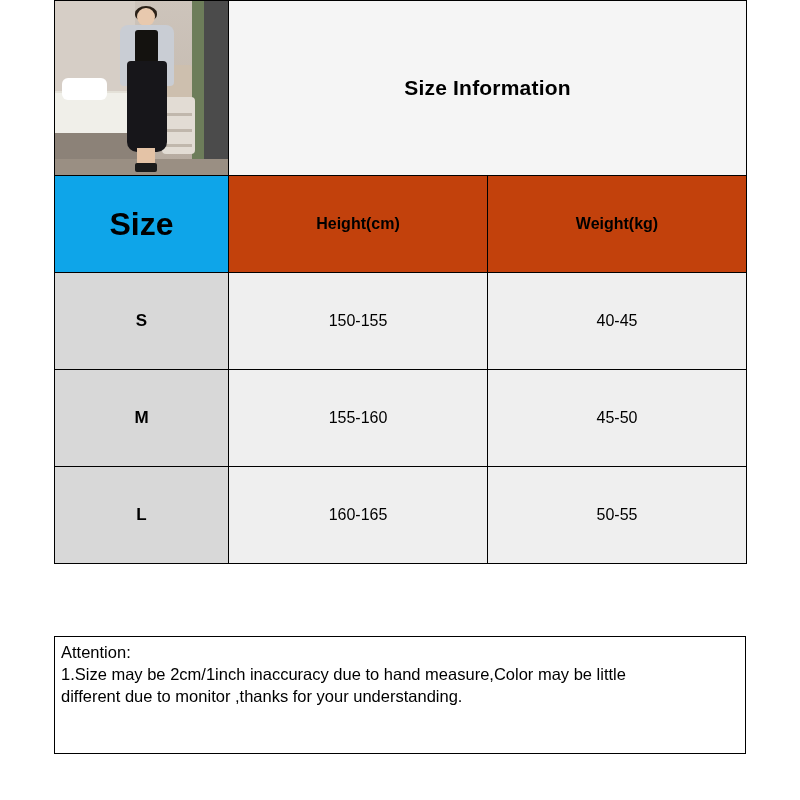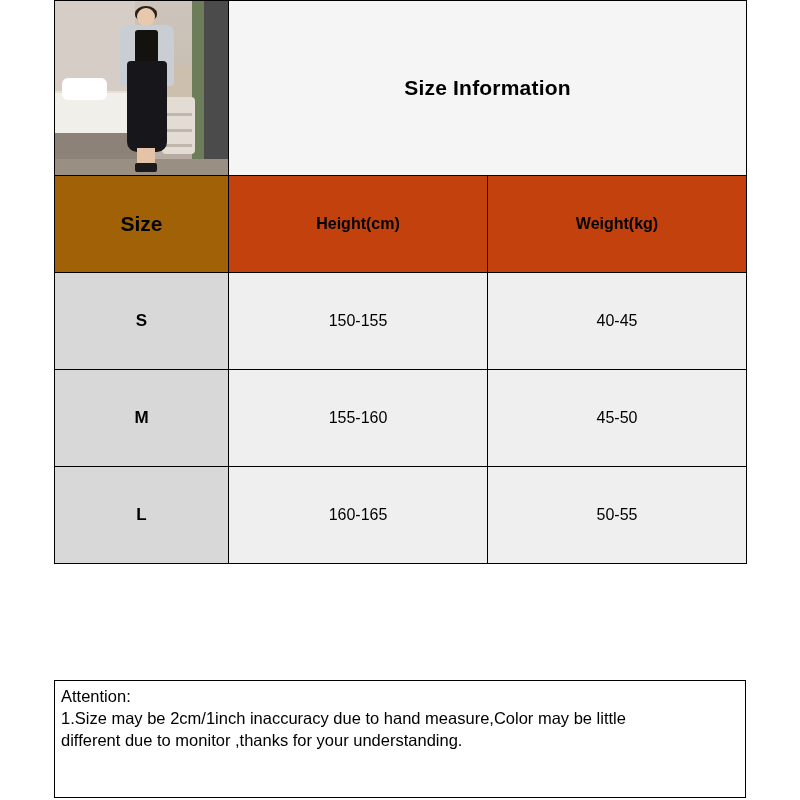--- a/index.html
+++ b/index.html
@@ -51,22 +51,22 @@
   .title-cell {
     height: 174px;
     background: #f5f5f5;
     font-size: 21px;
     font-weight: bold;
     letter-spacing: 0.2px;
   }
   
   .hdr-size {
     height: 96px;
-    background: #a16207;
-    font-size: 21px;
+    background: #0ea5e9;
+    font-size: 32px;
     font-weight: bold;
   }
   .hdr-col {
     height: 96px;
     background: #c2410c;
     font-size: 16px;
     font-weight: bold;
   }
   
   .cell-size {
@@ -78,21 +78,21 @@
   .cell-val {
     height: 96px;
     background: #efefef;
     font-size: 16px;
   }
 
   
   .attention {
     position: absolute;
     left: 54px;
-    top: 680px;
+    top: 636px;
     width: 692px;
     height: 118px;
     border: 1px solid #000000;
     box-sizing: border-box;
     background: #ffffff;
     padding: 5px 6px 0 6px;
   }
   .attention p {
     margin: 0;
     font-size: 16.5px;

